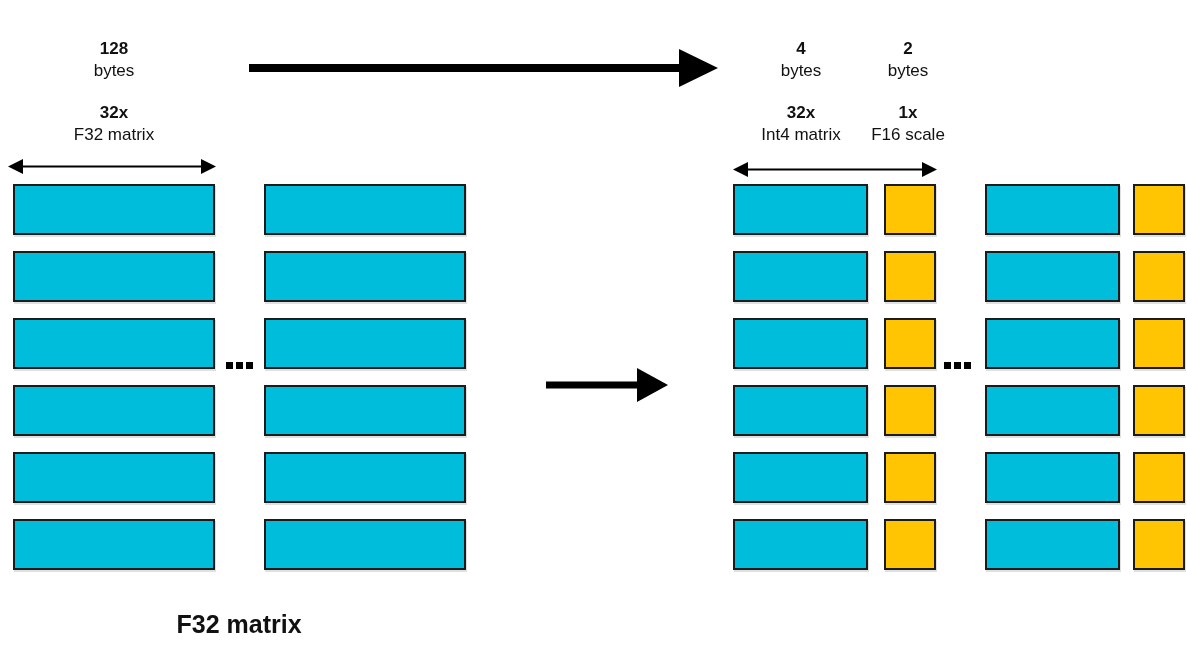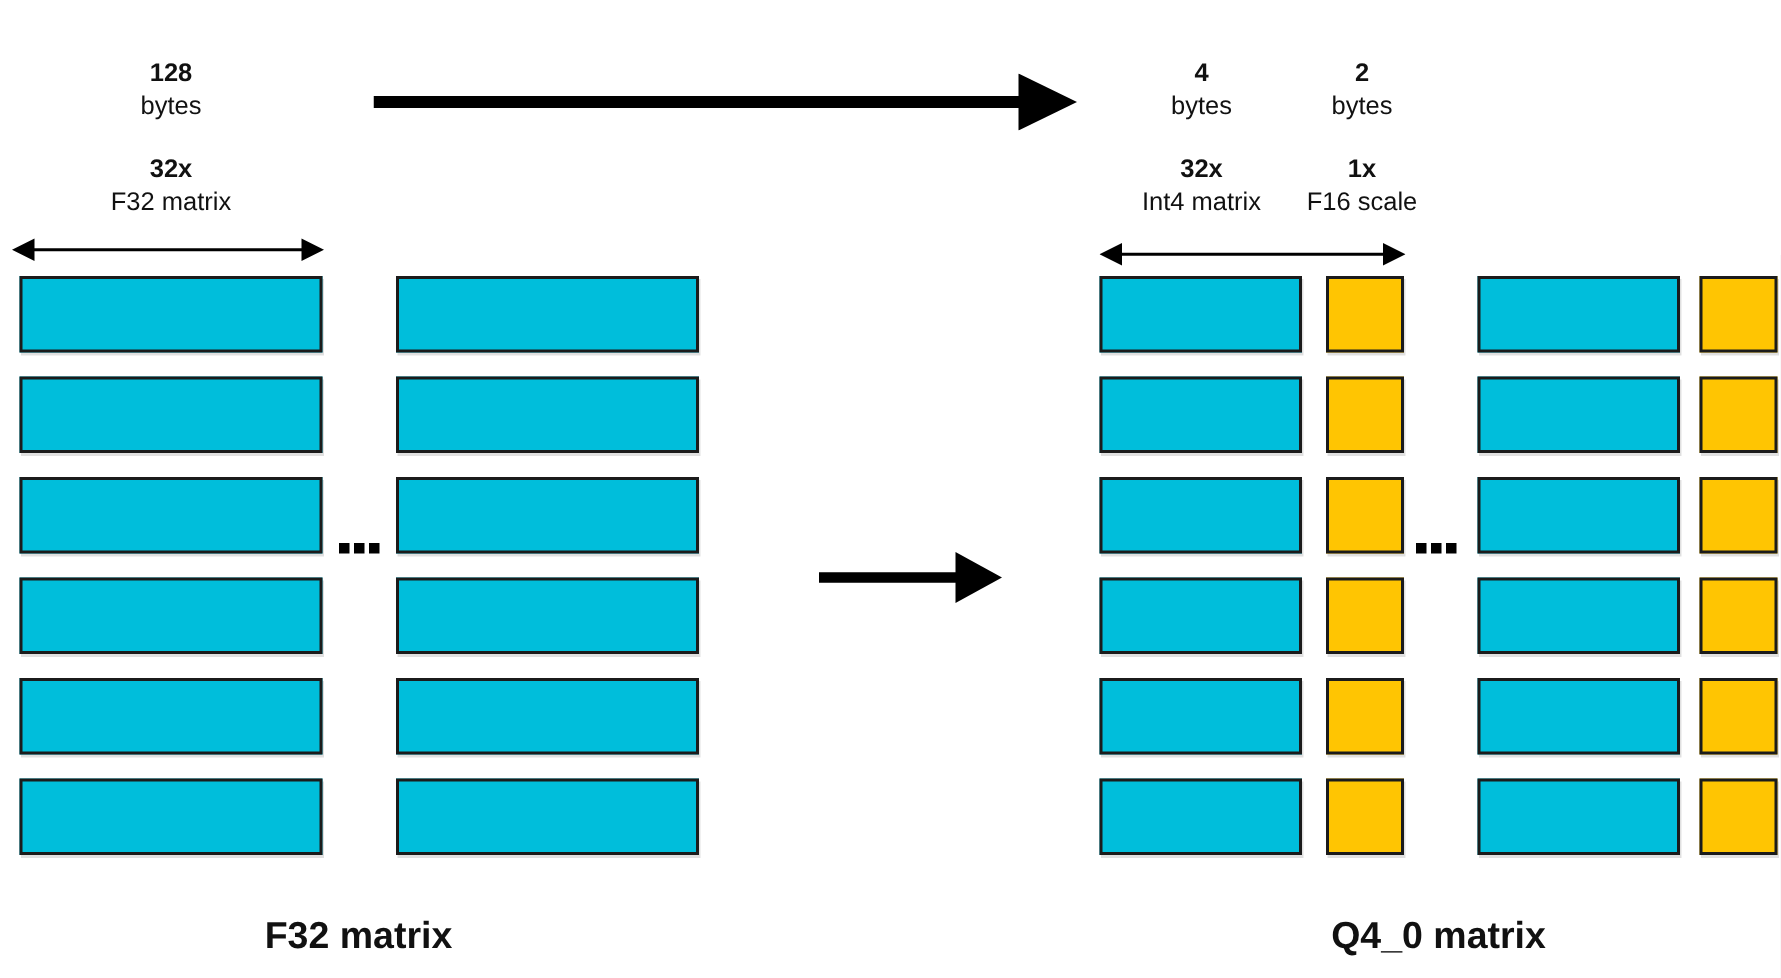--- a/index.html
+++ b/index.html
@@ -143,15 +143,14 @@
   <div class="col" style="left:1133px; top:184px; width:52px;">
       <div class="cell scale"></div>
       <div class="cell scale"></div>
       <div class="cell scale"></div>
       <div class="cell scale"></div>
       <div class="cell scale"></div>
       <div class="cell scale"></div>
     </div>
 
   <div class="matrix-label" style="left:239px; top:610px;">F32 matrix</div>
-  <div class="matrix-label" style="left:959px; top:610px;">Q4_0 matrix</div>
 
 </div>
 
 </body></html>

